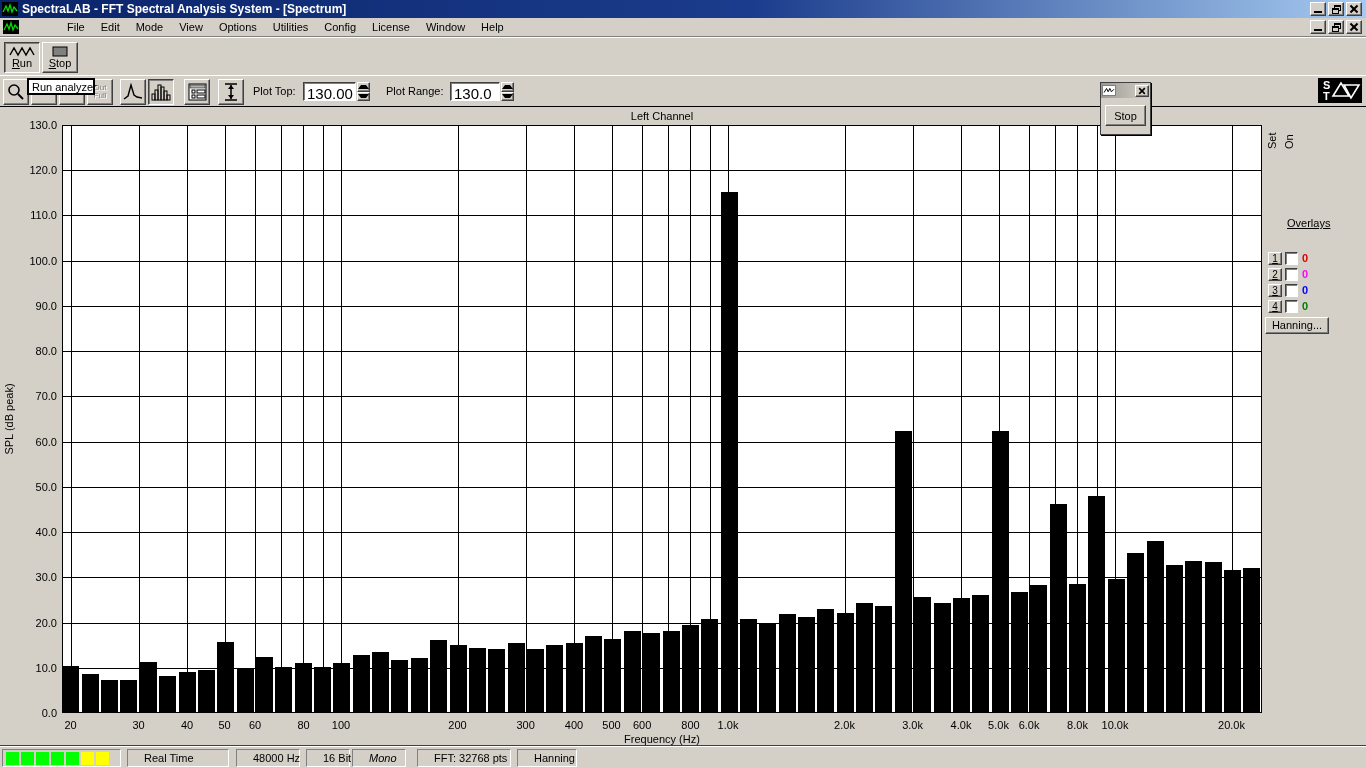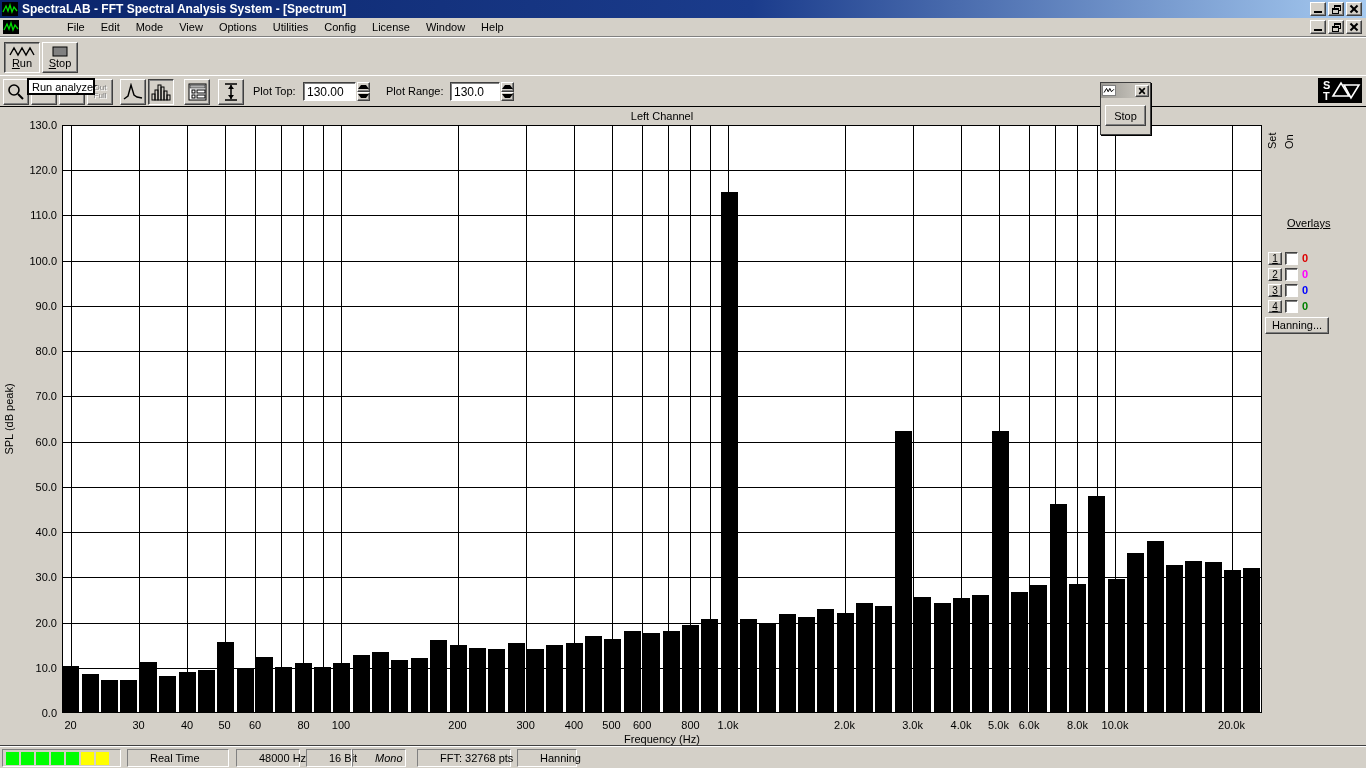--- a/index.html
+++ b/index.html
@@ -50,21 +50,21 @@
   .tri-down.sm { border-left-width:3px; border-right-width:3px; border-top-width:4px; }
   #peakhold-box { position:absolute; left:231px; top:50px; width:13px; height:13px; background:#fff; border:1px solid; border-color:#404040 #fff #fff #404040; box-shadow:inset 1px 1px 0 #808080; }
   #peakhold-label { position:absolute; left:252px; top:51px; }
 
   
   #toolbar2 { position:absolute; left:0; top:75px; width:1366px; height:31px; background:#d4d0c8; border-top:1px solid #ffffff; }
   .smbtn { position:absolute; top:3px; width:26px; height:26px; display:flex; align-items:center; justify-content:center; flex-direction:column; }
   .smbtn .tag { font-size:8px; line-height:8px; }
   #tooltip-run { position:absolute; left:27px; top:2px; width:68px; height:17px; background:#ffffff; border:2px solid #000000; z-index:30; padding:1px 3px; white-space:nowrap; }
   .tb2-label { position:absolute; top:9px; }
-  .tb2-field { position:absolute; top:6px; height:19px; padding:2px 3px; font-size:12px; }
+  .tb2-field { position:absolute; top:6px; height:19px; padding:2px 3px; font-size:15px; }
   .spinner { position:absolute; top:6px; width:13px; height:19px; display:flex; flex-direction:column; }
   .spinner div { flex:1; display:flex; align-items:center; justify-content:center; }
 
   
   #chartregion { position:absolute; left:0; top:106px; width:1366px; height:640px; background:#d4d0c8; border-top:1px solid #000; border-bottom:1px solid #404040; }
   #chart-svg { position:absolute; left:0; top:0; }
   #chart-svg text { font-family:"Liberation Sans", sans-serif; font-size:11px; fill:#000; }
 
   
   #float-tb { position:absolute; left:1100px; top:82px; width:51px; height:53px; background:#d4d0c8; border:1px solid #404040; box-shadow:1px 1px 0 #000; z-index:50; }
@@ -81,21 +81,21 @@
   .vlabel { position:absolute; transform:rotate(-90deg); transform-origin:0 0; font-size:11px; white-space:nowrap; }
   #ov-rows { position:absolute; left:1268px; top:145px; }
   .ov-row { position:relative; height:16px; }
   .ov-num { position:absolute; left:0; top:0; width:14px; height:13px; font-size:10px; line-height:11px; text-align:center; text-decoration:underline; }
   .ov-chk { position:absolute; left:17px; top:0; width:13px; height:13px; background:#fff; border:1px solid; border-color:#404040 #fff #fff #404040; box-shadow:inset 1px 1px 0 #808080; }
   .ov-val { position:absolute; left:34px; top:0; font-weight:bold; }
   #ov-options { position:absolute; left:1265px; top:210px; width:64px; height:17px; text-align:center; line-height:14px; }
 
   
   #statusbar { position:absolute; left:0; top:746px; width:1366px; height:22px; background:#d4d0c8; border-top:1px solid #ffffff; }
-  .sb-panel { position:absolute; top:2px; height:18px; padding:2px 22px; white-space:nowrap; }
+  .sb-panel { position:absolute; top:2px; height:18px; padding:2px 16px; white-space:nowrap; }
   #sb-meter { position:absolute; top:2px; left:2px; width:119px; height:18px; display:flex; align-items:center; padding-left:3px; gap:2px; }
   .meter-block { width:13px; height:13px; }
 </style>
 </head>
 <body>
 
 <div id="screen">
 
   <div id="titlebar">
     <svg class="ticon" viewBox="0 0 16 14">

